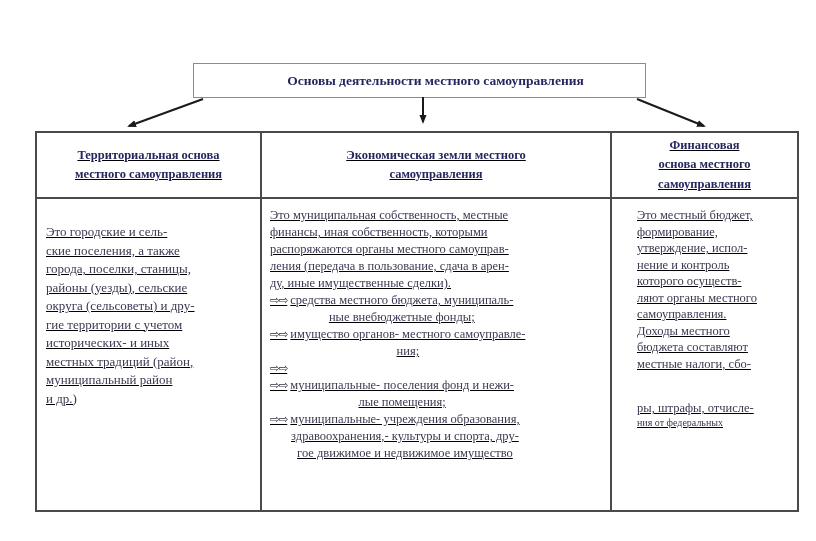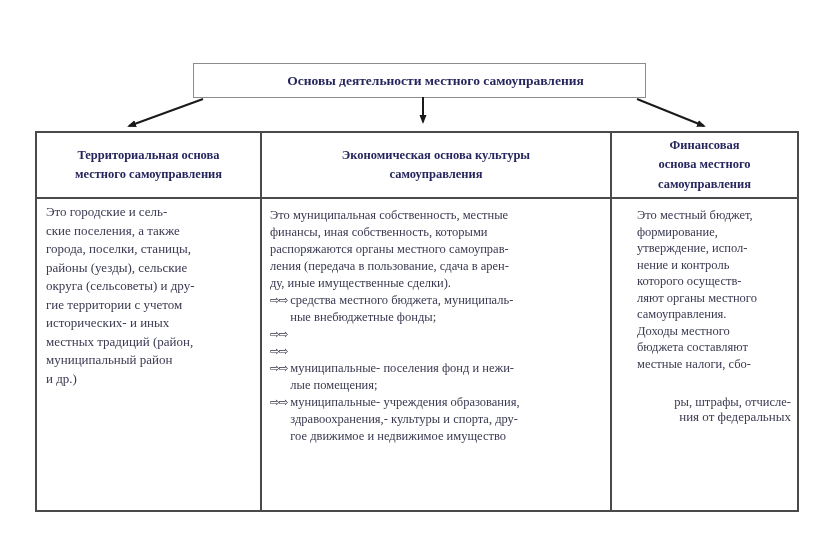--- a/index.html
+++ b/index.html
@@ -23,50 +23,51 @@
 
   .arrows{position:absolute;left:0;top:0;width:816px;height:541px;pointer-events:none;}
 
   .grid-table{
     position:absolute;left:35px;top:131px;width:764px;height:381px;
     border:2px solid #4a4a4a;background:#ffffff;
     display:grid;
     grid-template-columns:225px 350px 1fr;
     grid-template-rows:66px 1fr;
     box-sizing:border-box;
+    text-decoration:underline;
   }
   .cell{box-sizing:border-box;background:#ffffff;}
   .col-line{border-right:2px solid #4a4a4a;}
   .head-cell{
     border-bottom:2px solid #4a4a4a;
     display:flex;align-items:center;justify-content:center;
     text-align:center;
   }
   .head-text{
     font-weight:bold;font-size:12.5px;line-height:1.55;color:#26265e;
     white-space:pre-line;
   }
   .body-cell{overflow:hidden;}
   .pre{white-space:pre-line;}
 
-  .c1-body{padding:4px 6px 0 9px;font-size:13px;line-height:18.5px;color:#3a3a52;}
+  .c1-body{padding:24px 6px 0 9px;font-size:13px;line-height:18.5px;color:#3a3a52;}
   .c2-body{padding:8px 20px 0 8px;font-size:12.5px;line-height:17px;color:#3a3a52;}
   .c3-body{padding:8px 6px 0 25px;font-size:12.5px;line-height:16.5px;color:#3a3a52;}
 
   .list-label{white-space:pre-line;}
   .bullet-item{display:flex;align-items:flex-start;}
   .bullet-glyph{
     flex:0 0 auto;font-size:11.5px;line-height:17px;color:#2e2e3e;
     letter-spacing:-1px;margin-right:3px;
     font-family:"DejaVu Sans",sans-serif;
   }
-  .bullet-text{white-space:pre-line;}
+  .bullet-text{white-space:pre-line;text-align:center;}
 
-  .c3-para2{margin-top:22px;text-align:right;}
-  .small-line{display:block;font-size:13px;line-height:12px;}
+  .c3-para2{margin-top:28px;}
+  .small-line{display:block;font-size:10px;line-height:12px;}
 </style>
 </head>
 <body>
 
 <div class="stage">
 
   <div class="title-box">
     <span class="title-text">Основы деятельности местного самоуправления</span>
   </div>
 
@@ -81,21 +82,21 @@
     <line x1="637" y1="99" x2="704" y2="126" stroke="#1a1a1a" stroke-width="2" marker-end="url(#ah)"></line>
   </svg>
 
   <div class="grid-table">
 
     <div class="cell head-cell col-line">
       <span class="head-text">Территориальная основа
 местного самоуправления</span>
     </div>
     <div class="cell head-cell col-line">
-      <span class="head-text">Экономическая основа культуры
+      <span class="head-text">Экономическая земли местного
 самоуправления</span>
     </div>
     <div class="cell head-cell">
       <span class="head-text">Финансовая
 основа местного
 самоуправления</span>
     </div>
 
     <div class="cell body-cell col-line c1-body">
       <div class="pre">Это городские и сель-
@@ -117,20 +118,22 @@
 ления (передача в пользование, сдача в арен-
 ду, иные имущественные сделки).</div>
 
       <div class="bullet-item">
         <span class="bullet-glyph">⇨⇨</span>
         <span class="bullet-text">средства местного бюджета, муниципаль-
 ные внебюджетные фонды;</span>
       </div>
       <div class="bullet-item">
         <span class="bullet-glyph">⇨⇨</span>
+        <span class="bullet-text">имущество органов- местного самоуправле-
+ния;</span>
       </div>
       <div class="bullet-item">
         <span class="bullet-glyph">⇨⇨</span>
       </div>
       <div class="bullet-item">
         <span class="bullet-glyph">⇨⇨</span>
         <span class="bullet-text">муниципальные- поселения фонд и нежи-
 лые помещения;</span>
       </div>
       <div class="bullet-item">

